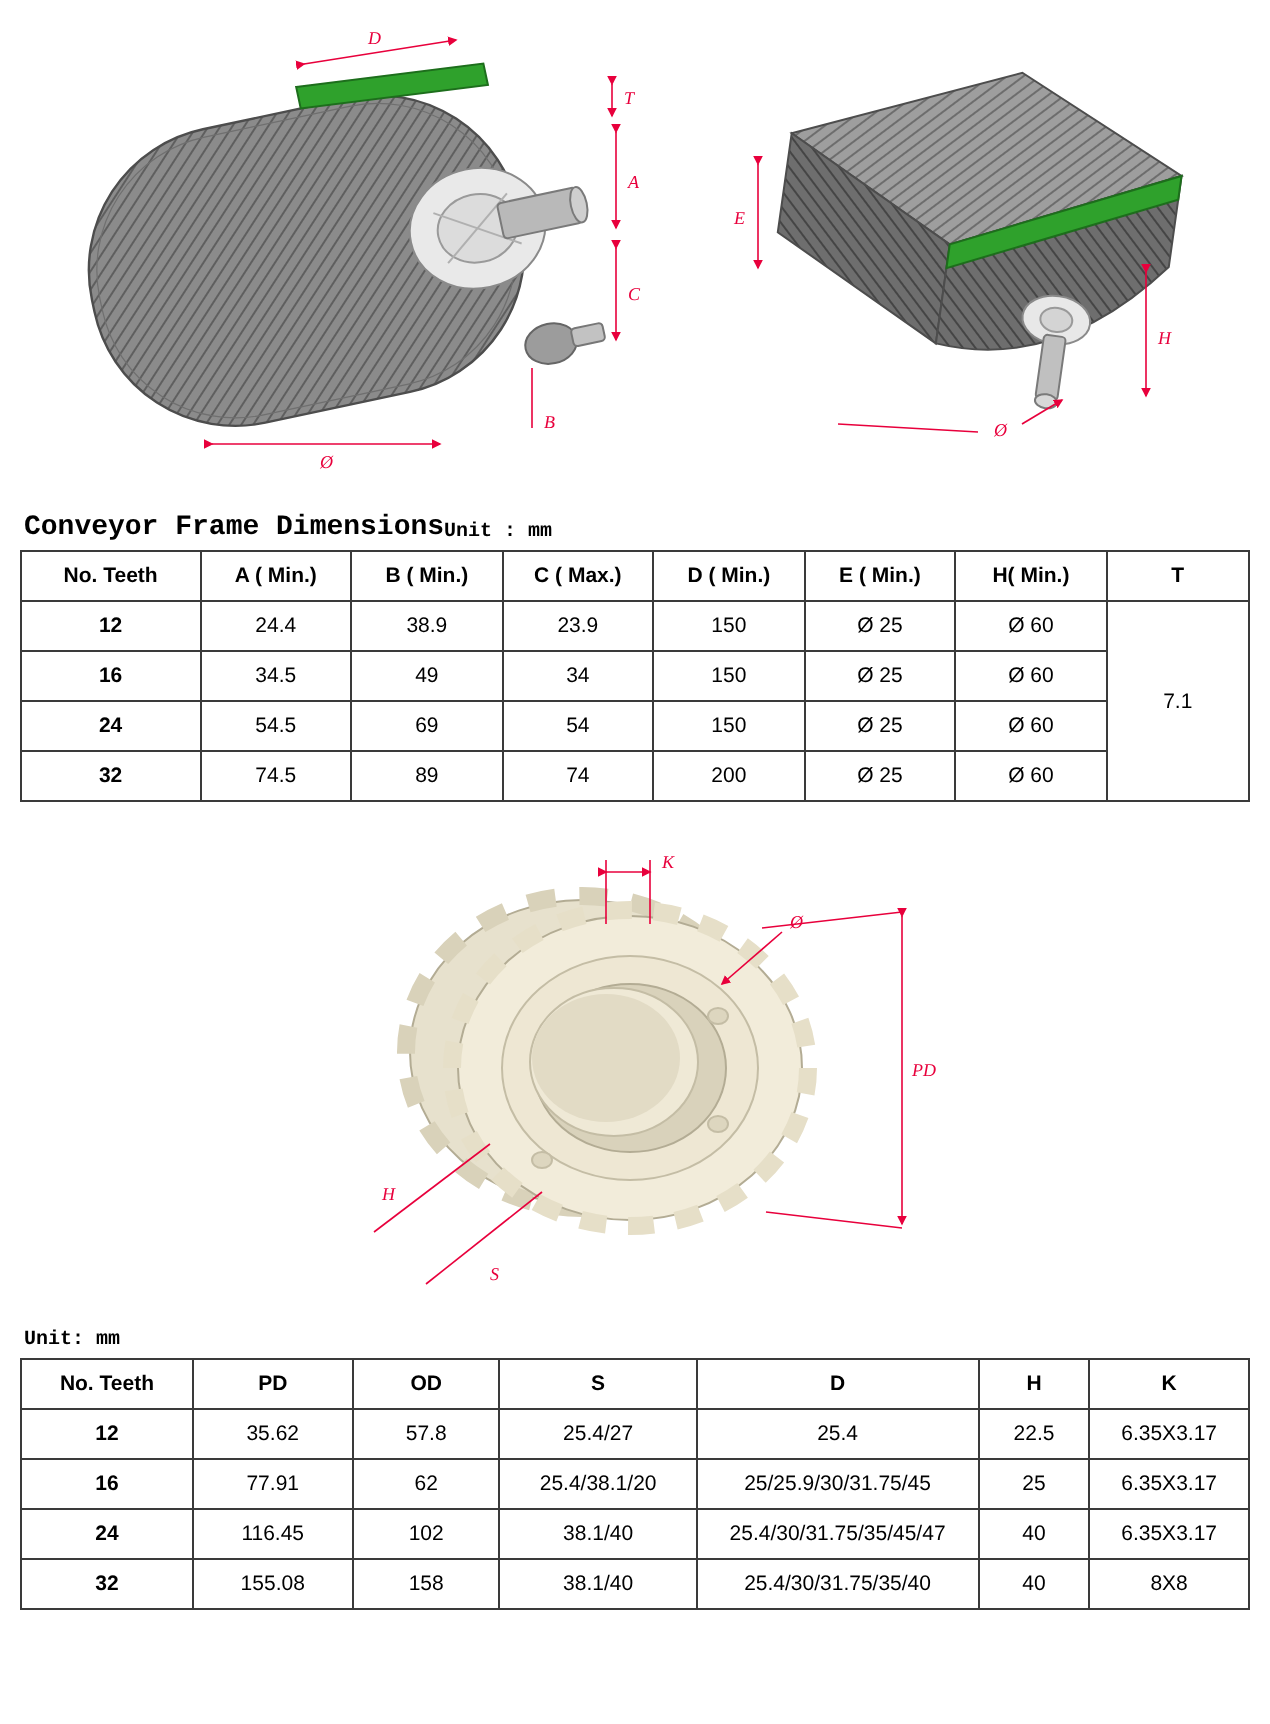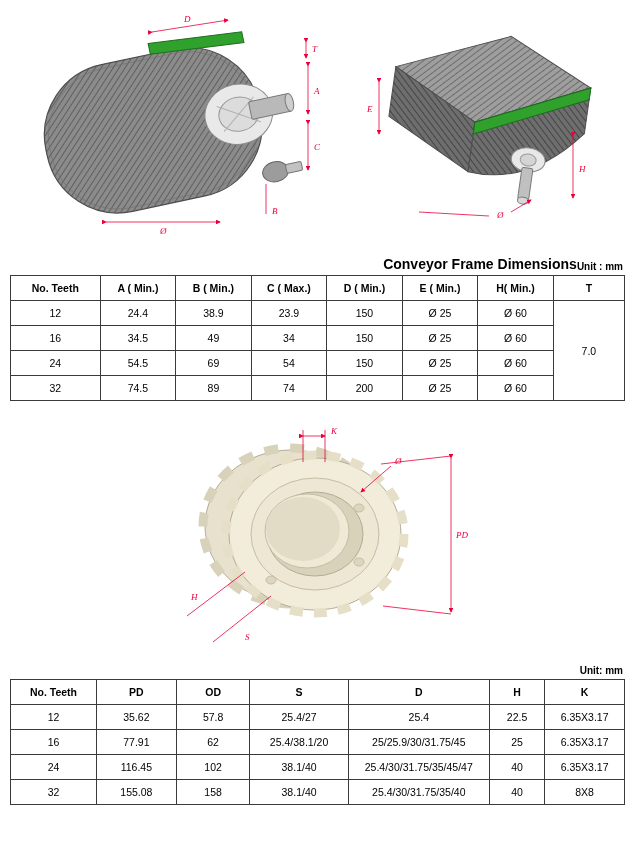--- a/index.html
+++ b/index.html
@@ -10,37 +10,38 @@
     color:#000; overflow:hidden;
   }
   .page { padding:6px 10px; }
 
   .figures-row {
     display:flex; justify-content:space-between; align-items:flex-start;
     height:244px; padding:2px 4px;
   }
 
   .section-head {
-    display:flex; justify-content:flex-end; align-items:flex-end;
+    display:flex; justify-content:flex-start; align-items:flex-end;
     margin:6px 2px 3px 2px;
+    font-family:Liberation Mono, monospace;
   }
   .section-title { font-size:14px; font-weight:bold; }
   .unit-label { font-size:10px; font-weight:bold; white-space:nowrap; }
 
   table.dim-table {
     width:100%; border-collapse:collapse; table-layout:fixed;
   }
   table.dim-table th, table.dim-table td {
     border:1px solid #3a3a3a;
     text-align:center; vertical-align:middle;
     font-size:10.5px; height:25px; padding:2px 3px;
     background:#fff;
   }
   table.dim-table th { font-weight:bold; }
-  td.teeth { font-weight:normal; }
+  td.teeth { font-weight:bold; }
 
   .sprocket-fig-wrap {
     display:flex; justify-content:center; align-items:center;
     height:258px; padding:4px 0;
   }
 
   svg text.dim { font-family:"Liberation Serif", serif; font-style:italic; font-size:9px; fill:#e8003c; }
   svg .dimline { stroke:#e8003c; stroke-width:0.8; fill:none; }
 </style>
 </head>
@@ -168,21 +169,21 @@
     </thead>
     <tbody>
       <tr>
         <td class="teeth">12</td>
         <td>24.4</td>
         <td>38.9</td>
         <td>23.9</td>
         <td>150</td>
         <td>Ø 25</td>
         <td>Ø 60</td>
-        <td rowspan="4">7.0</td>
+        <td rowspan="4">7.1</td>
       </tr>
       <tr>
         <td class="teeth">16</td>
         <td>34.5</td>
         <td>49</td>
         <td>34</td>
         <td>150</td>
         <td>Ø 25</td>
         <td>Ø 60</td>
       </tr>

